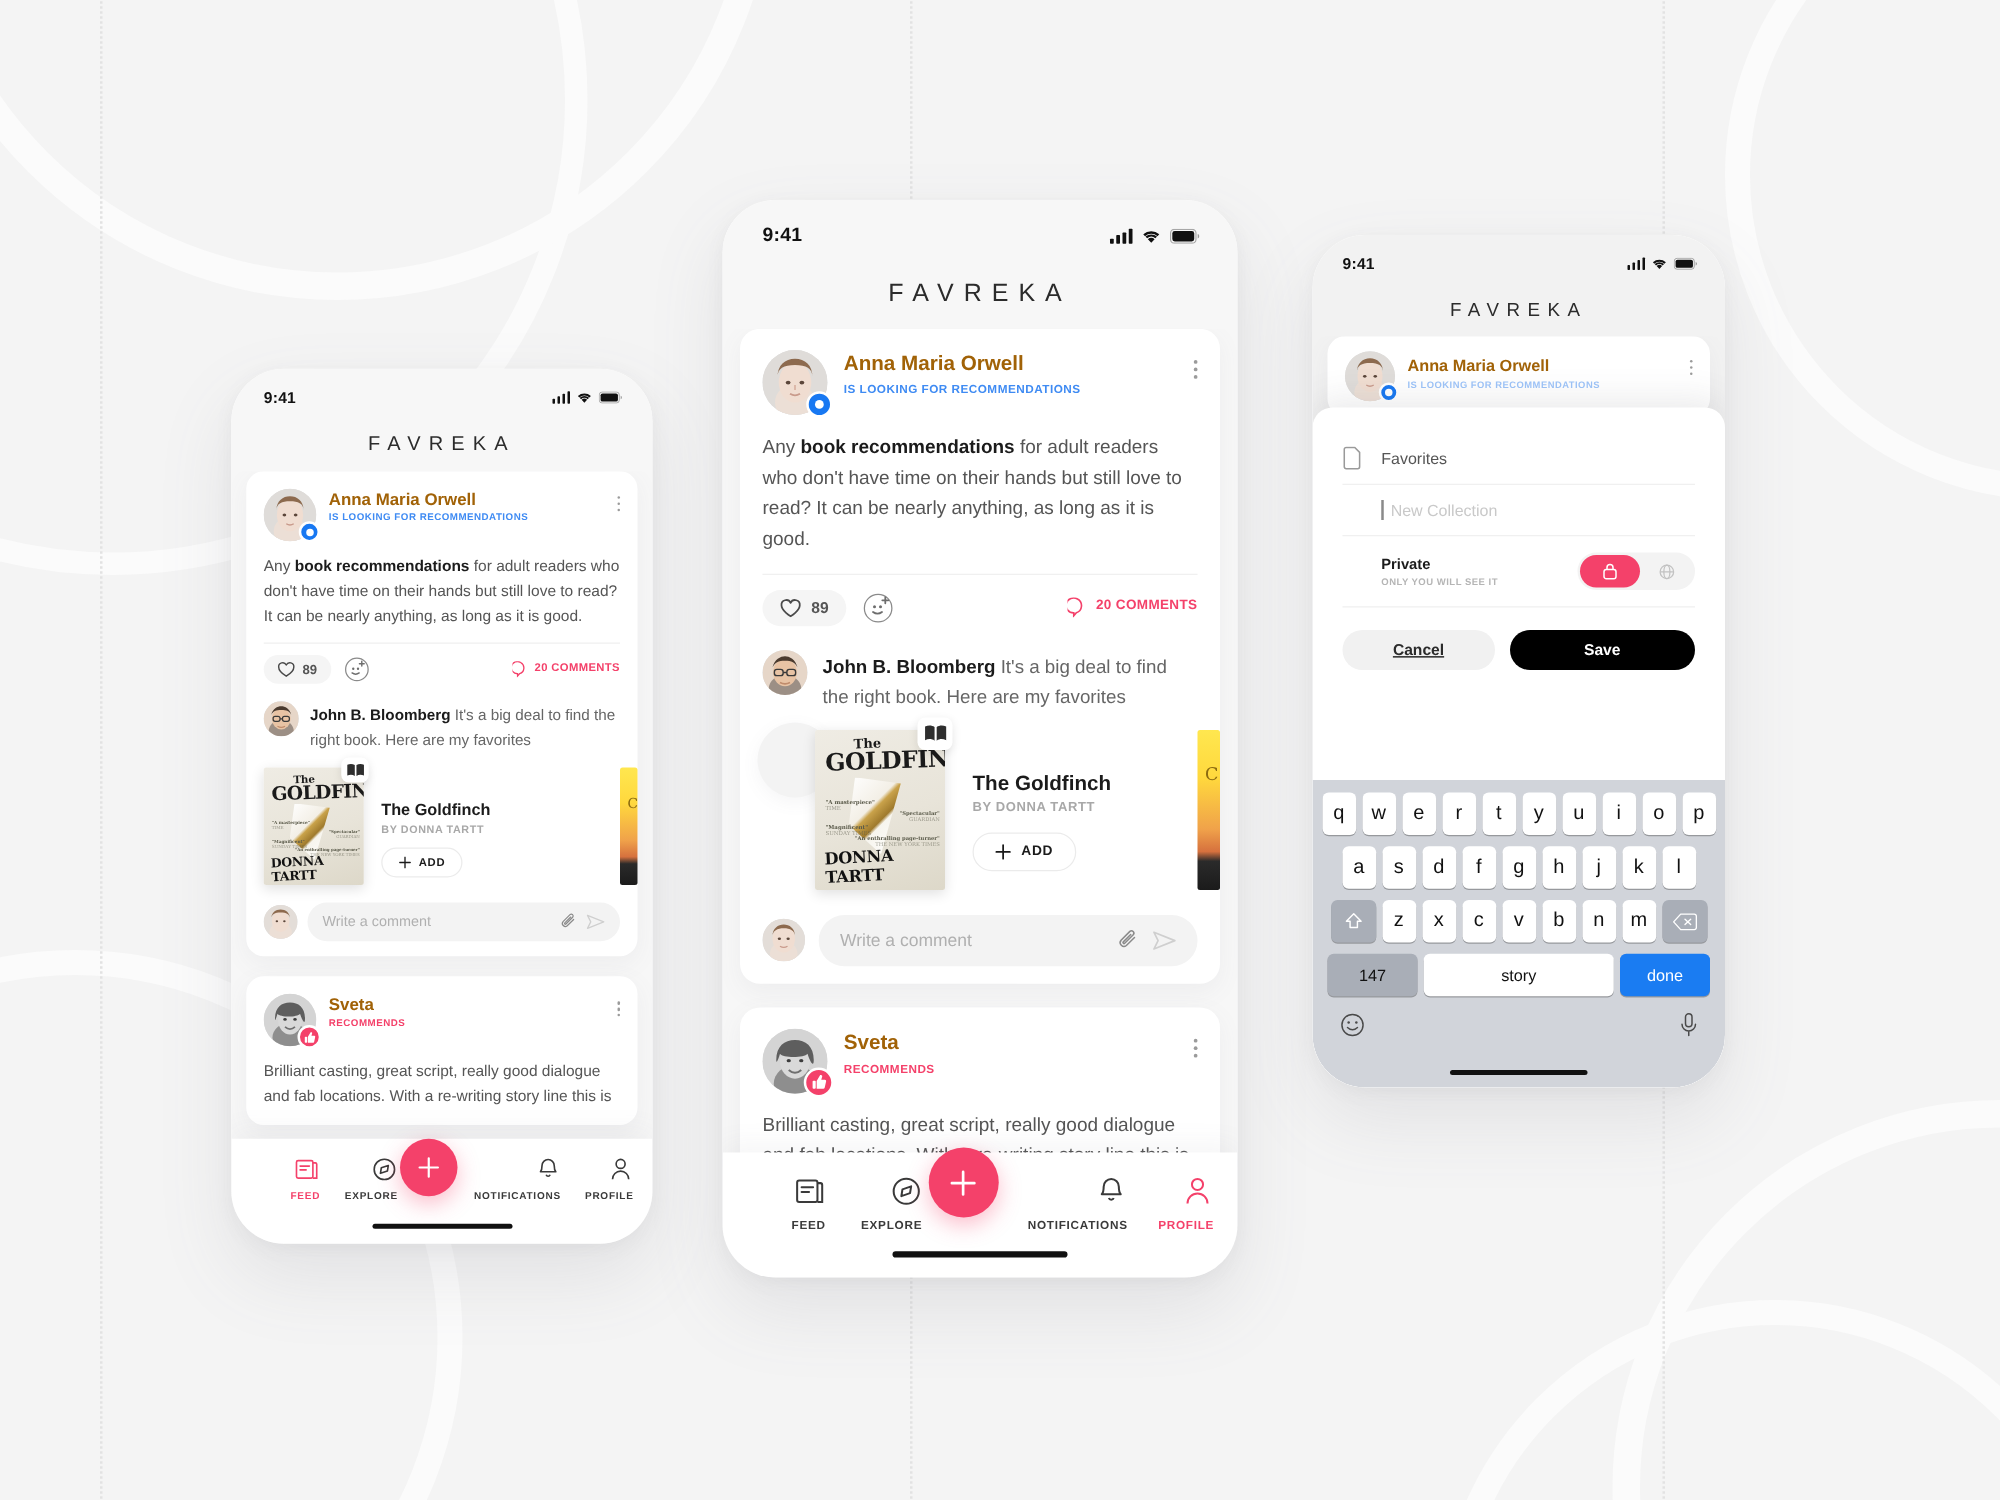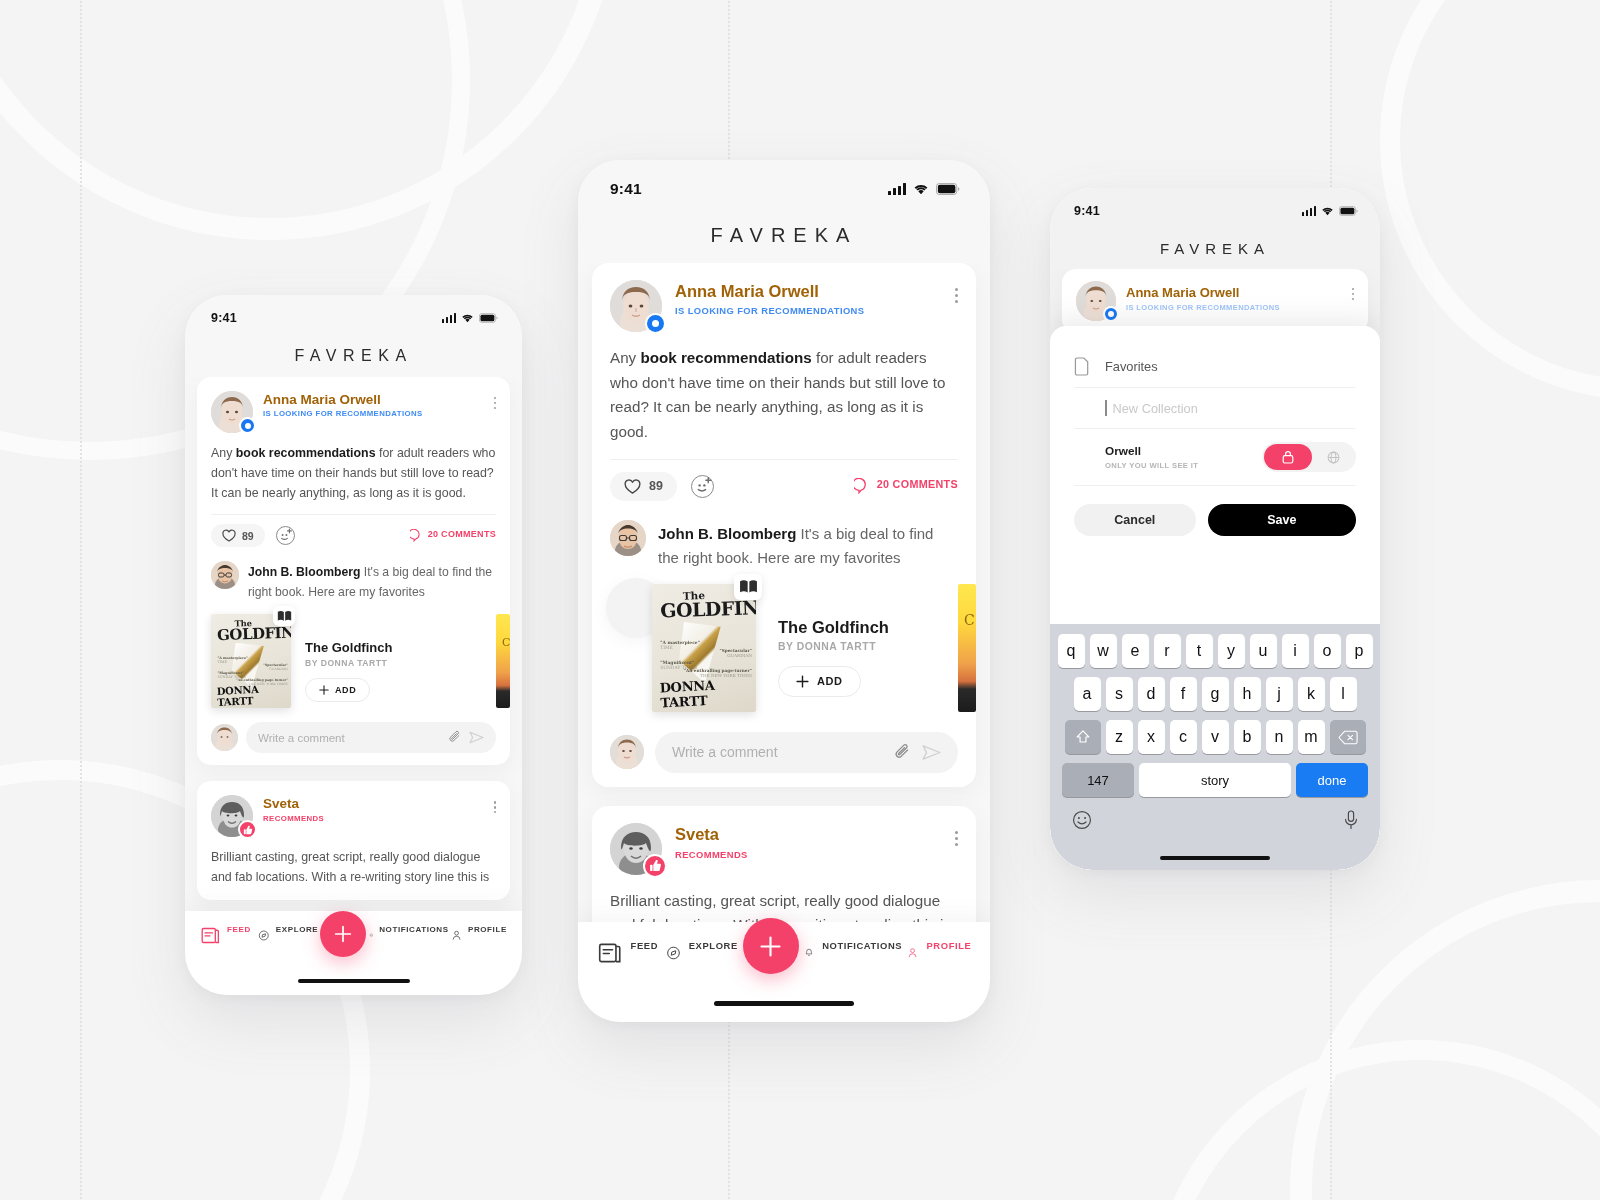--- a/index.html
+++ b/index.html
@@ -173,21 +173,21 @@
   .composer-field .cf-text { flex: 1; }
 
   
   .tabbar {
     position: absolute; left: 0; right: 0; bottom: 0;
     background: #fff;
     display: flex; align-items: flex-start; justify-content: space-around;
     box-shadow: 0 -6px 22px rgba(120,120,130,0.07);
     border-radius: 0 0 42px 42px;
   }
-  .tab { display: flex; flex-direction: row; align-items: flex-start; color: #3a3a3a; }
+  .tab { display: flex; flex-direction: column; align-items: flex-end; color: #3a3a3a; }
   .tab .tab-label { font-weight: bold; letter-spacing: .6px; }
   .tab.active { color: #f4416a; }
   .fab {
     border-radius: 50%; background: #f4416a;
     display: flex; align-items: center; justify-content: center;
     box-shadow: 0 6px 18px rgba(244,65,106,.35);
     color: #fff; position: relative;
   }
   .home-ind { position: absolute; left: 50%; transform: translateX(-50%); background: #111; border-radius: 99px; }
   .sheet {
@@ -798,41 +798,41 @@
         <span class="coll-label" style="font-size:12.8px;">Favorites</span>
       </div>
 
       <div class="newcoll" style="padding:12px 0 12px 31px; gap:2px;">
         <div class="caret" style="height:16px;"></div>
         <span style="font-size:12.8px; padding-left:4px;">New Collection</span>
       </div>
 
       <div class="priv-row" style="padding:13px 0 13px 31px;">
         <div style="flex:1;">
-          <div class="priv-t" style="font-size:11.8px;">Orwell</div>
+          <div class="priv-t" style="font-size:11.8px;">Private</div>
           <div class="priv-s" style="font-size:7.6px; margin-top:3px;">ONLY YOU WILL SEE IT</div>
         </div>
         <div class="seg" style="padding:2px; gap:0;">
           <div class="seg-item on" style="width:48px;height:26px;">
             <svg width="12" height="14" viewBox="0 0 12 14">
                 <rect x="1.2" y="5.6" width="9.6" height="7.4" rx="1.8" fill="none" stroke="#fff" stroke-width="1.2"></rect>
                 <path d="M3.6 5.6V4a2.4 2.4 0 0 1 4.8 0v1.6" fill="none" stroke="#fff" stroke-width="1.2"></path>
               </svg>
           </div>
           <div class="seg-item" style="width:42px;height:26px;">
             <svg width="13" height="13" viewBox="0 0 14 14">
                 <circle cx="7" cy="7" r="5.8" fill="none" stroke="#c2c2c2" stroke-width="1.1"></circle>
                 <ellipse cx="7" cy="7" rx="2.6" ry="5.8" fill="none" stroke="#c2c2c2" stroke-width="1.1"></ellipse>
                 <path d="M1.4 7h11.2" stroke="#c2c2c2" stroke-width="1.1"></path>
               </svg>
           </div>
         </div>
       </div>
 
-      <div class="sheet-actions" style="gap:12px; padding:18px 0 0;">
+      <div class="sheet-actions" style="gap:12px; padding:18px 0 0;text-decoration:underline;">
         <div class="btn btn-cancel" style="flex:1; height:32px; font-size:12.5px;">Cancel</div>
         <div class="btn btn-save" style="flex:1.22; height:32px; font-size:12.5px;">Save</div>
       </div>
     </div>
 
     <div class="keyboard" style="height:246px; padding:10px 4px 0;">
       <div class="krow" style="gap:5px; margin-bottom:9px;">
         <div class="key" style="width:27px;height:34px;font-size:16px;">q</div>
         <div class="key" style="width:27px;height:34px;font-size:16px;">w</div>
         <div class="key" style="width:27px;height:34px;font-size:16px;">e</div>

